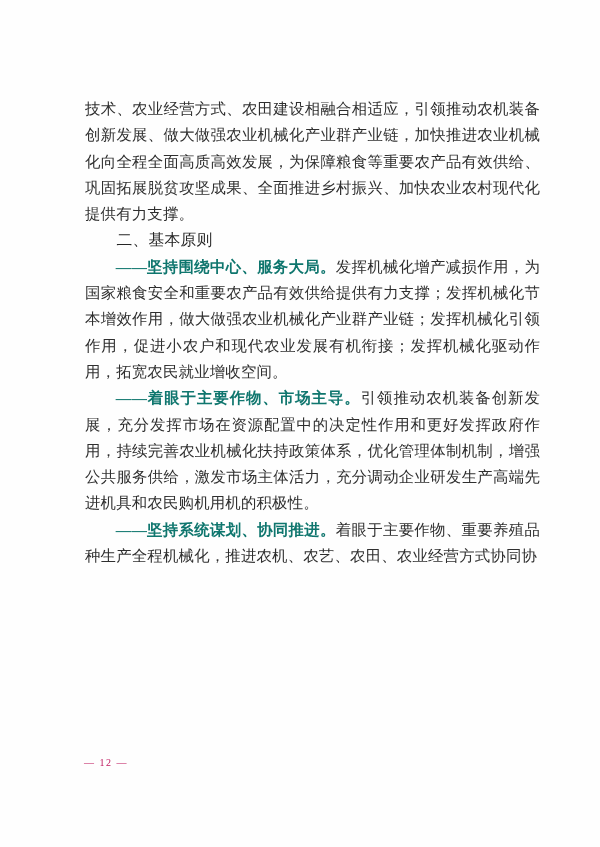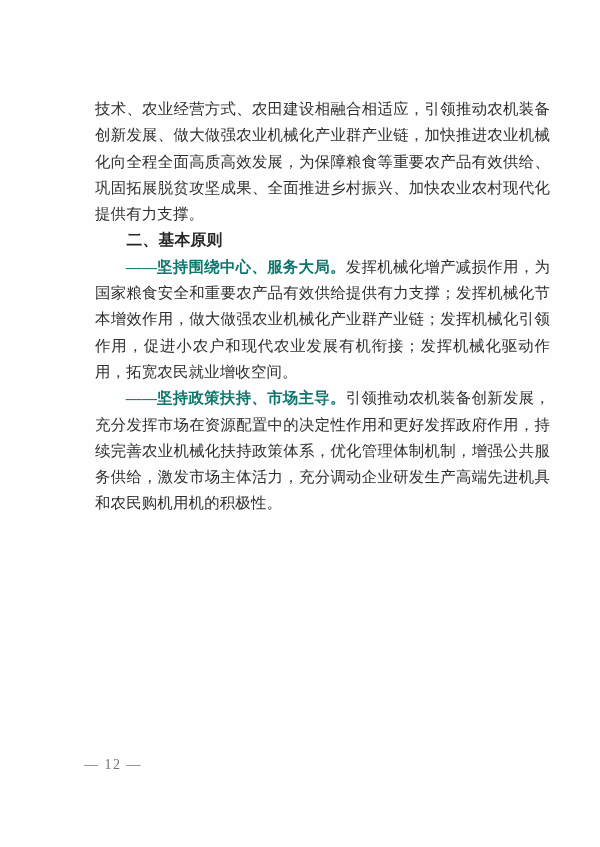--- a/index.html
+++ b/index.html
@@ -10,75 +10,76 @@
     width: 600px;
     height: 847px;
     background: #fefefe;
     overflow: hidden;
     font-family: "Liberation Serif", "DejaVu Serif", serif;
     color: #2f2f2f;
   }
 
   .content {
     position: absolute;
-    left: 95px;
+    left: 85px;
     top: 96px;
     width: 455px;
     font-size: 15.4px;
     line-height: 26.3px;
     letter-spacing: 0.2px;
     text-align: justify;
     text-justify: inter-character;
   }
 
   .content p {
     margin: 0;
     padding: 0;
     text-indent: 2em;
   }
 
   p.continuation {
     text-indent: 0;
   }
 
   p.heading {
-    font-weight: 700;
+    font-weight: 400;
     color: #262626;
     font-family: "Liberation Sans", "DejaVu Sans", sans-serif;
     font-size: 15.8px;
   }
 
   .lead {
     font-weight: 700;
     color: #0f766e;
   }
 
   .footer {
     position: absolute;
     left: 84px;
     top: 757px;
-    font-size: 14px;
+    font-size: 10px;
     letter-spacing: 1.5px;
-    color: #737373;
+    color: #be185d;
   }
 </style>
 </head>
 <body>
 
 <div class="page">
 
   <div class="content">
 
     <p class="continuation">技术、农业经营方式、农田建设相融合相适应，引领推动农机装备创新发展、做大做强农业机械化产业群产业链，加快推进农业机械化向全程全面高质高效发展，为保障粮食等重要农产品有效供给、巩固拓展脱贫攻坚成果、全面推进乡村振兴、加快农业农村现代化提供有力支撑。</p>
 
     <p class="heading">二、基本原则</p>
 
     <p class="principle"><span class="lead">——坚持围绕中心、服务大局。</span><span>发挥机械化增产减损作用，为国家粮食安全和重要农产品有效供给提供有力支撑；发挥机械化节本增效作用，做大做强农业机械化产业群产业链；发挥机械化引领作用，促进小农户和现代农业发展有机衔接；发挥机械化驱动作用，拓宽农民就业增收空间。</span></p>
 
-    <p class="principle"><span class="lead">——坚持政策扶持、市场主导。</span><span>引领推动农机装备创新发展，充分发挥市场在资源配置中的决定性作用和更好发挥政府作用，持续完善农业机械化扶持政策体系，优化管理体制机制，增强公共服务供给，激发市场主体活力，充分调动企业研发生产高端先进机具和农民购机用机的积极性。</span></p>
+    <p class="principle"><span class="lead">——着眼于主要作物、市场主导。</span><span>引领推动农机装备创新发展，充分发挥市场在资源配置中的决定性作用和更好发挥政府作用，持续完善农业机械化扶持政策体系，优化管理体制机制，增强公共服务供给，激发市场主体活力，充分调动企业研发生产高端先进机具和农民购机用机的积极性。</span></p>
 
 
+    <p class="principle"><span class="lead">——坚持系统谋划、协同推进。</span><span>着眼于主要作物、重要养殖品种生产全程机械化，推进农机、农艺、农田、农业经营方式协同协</span></p>
 
   </div>
 
   <div class="footer">— 12 —</div>
 
 </div>
 
 </body></html>

